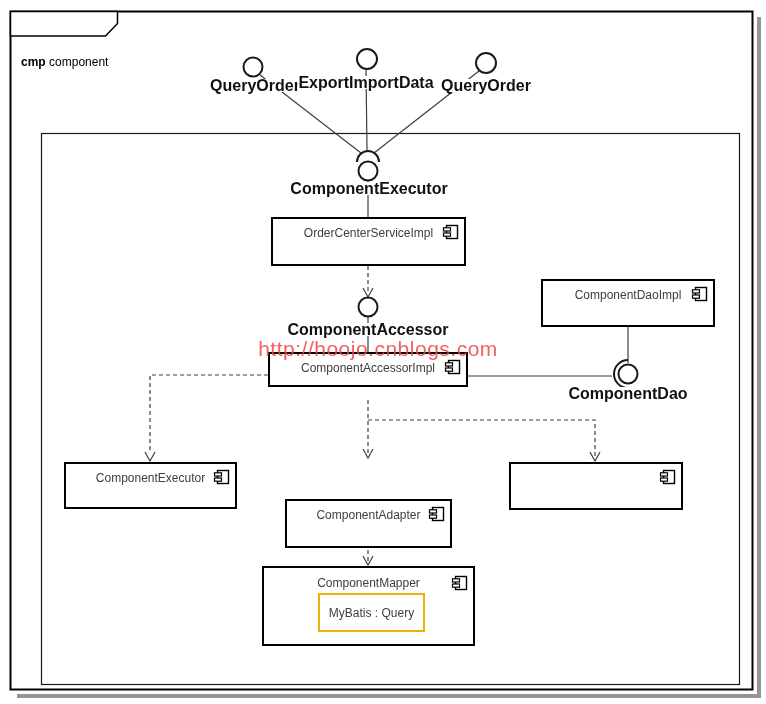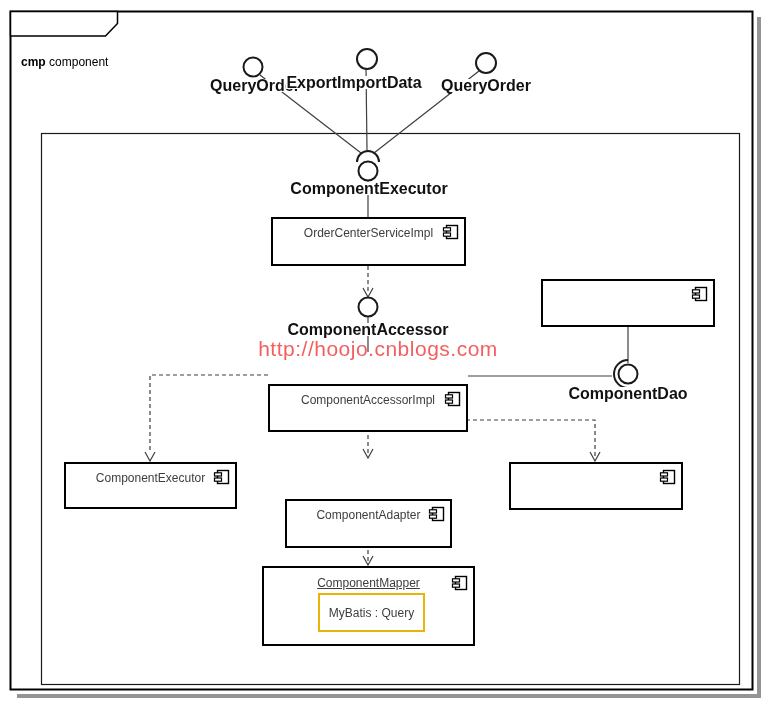--- a/index.html
+++ b/index.html
@@ -94,28 +94,29 @@
     <div class="node" style="left:271px;top:217px;width:195px;height:49px;">
       <span class="lbl">OrderCenterServiceImpl</span>
       <svg class="comp-icon" viewBox="0 0 17 16">
           <rect x="4.5" y="1.5" width="11" height="13" fill="#fff" stroke="#000" stroke-width="1.4"></rect>
           <rect x="1.5" y="3.8" width="7" height="3.2" fill="#fff" stroke="#000" stroke-width="1.2"></rect>
           <rect x="1.5" y="9" width="7" height="3.2" fill="#fff" stroke="#000" stroke-width="1.2"></rect>
         </svg>
     </div>
 
     <div class="node" style="left:541px;top:279px;width:174px;height:48px;">
+      <span class="lbl">ComponentDaoImpl</span>
       <svg class="comp-icon" viewBox="0 0 17 16">
           <rect x="4.5" y="1.5" width="11" height="13" fill="#fff" stroke="#000" stroke-width="1.4"></rect>
           <rect x="1.5" y="3.8" width="7" height="3.2" fill="#fff" stroke="#000" stroke-width="1.2"></rect>
           <rect x="1.5" y="9" width="7" height="3.2" fill="#fff" stroke="#000" stroke-width="1.2"></rect>
         </svg>
     </div>
 
-    <div class="node" style="left:268px;top:352px;width:200px;height:48px;margin-top:32px;">
+    <div class="node" style="left:268px;top:352px;width:200px;height:35px;">
       <span class="lbl">ComponentAccessorImpl</span>
       <svg class="comp-icon" viewBox="0 0 17 16">
           <rect x="4.5" y="1.5" width="11" height="13" fill="#fff" stroke="#000" stroke-width="1.4"></rect>
           <rect x="1.5" y="3.8" width="7" height="3.2" fill="#fff" stroke="#000" stroke-width="1.2"></rect>
           <rect x="1.5" y="9" width="7" height="3.2" fill="#fff" stroke="#000" stroke-width="1.2"></rect>
         </svg>
     </div>
 
     <div class="node" style="left:64px;top:462px;width:173px;height:47px;">
       <span class="lbl">ComponentExecutor</span>
@@ -137,34 +138,34 @@
 
     <div class="node" style="left:509px;top:462px;width:174px;height:48px;">
       <svg class="comp-icon" viewBox="0 0 17 16">
           <rect x="4.5" y="1.5" width="11" height="13" fill="#fff" stroke="#000" stroke-width="1.4"></rect>
           <rect x="1.5" y="3.8" width="7" height="3.2" fill="#fff" stroke="#000" stroke-width="1.2"></rect>
           <rect x="1.5" y="9" width="7" height="3.2" fill="#fff" stroke="#000" stroke-width="1.2"></rect>
         </svg>
     </div>
 
     <div class="node" style="left:262px;top:566px;width:213px;height:80px;">
-      <span class="lbl" style="top:8px;text-decoration:underline;">ComponentMapper</span>
+      <span class="lbl" style="top:8px;">ComponentMapper</span>
       <svg class="comp-icon" style="top:7px;" viewBox="0 0 17 16">
           <rect x="4.5" y="1.5" width="11" height="13" fill="#fff" stroke="#000" stroke-width="1.4"></rect>
           <rect x="1.5" y="3.8" width="7" height="3.2" fill="#fff" stroke="#000" stroke-width="1.2"></rect>
           <rect x="1.5" y="9" width="7" height="3.2" fill="#fff" stroke="#000" stroke-width="1.2"></rect>
         </svg>
       <div class="inner-node" style="left:54px;top:25px;width:107px;height:39px;">
         <span>MyBatis : Query</span>
       </div>
     </div>
   </div>
 
   <div class="iface-label" style="left:255px;top:79px;">QueryOrder</div>
-  <div class="iface-label" style="left:354px;top:76px;">ExportImportData</div>
+  <div class="iface-label" style="left:366px;top:76px;">ExportImportData</div>
   <div class="iface-label" style="left:486px;top:79px;">QueryOrder</div>
   <div class="iface-label" style="left:369px;top:182px;z-index:20;">ComponentExecutor</div>
   <div class="iface-label" style="left:368px;top:323px;z-index:20;">ComponentAccessor</div>
   <div class="iface-label" style="left:628px;top:387px;z-index:20;">ComponentDao</div>
 
   <div class="tab-text">
     <span class="kw">cmp</span>
     <span>component</span>
   </div>
 

